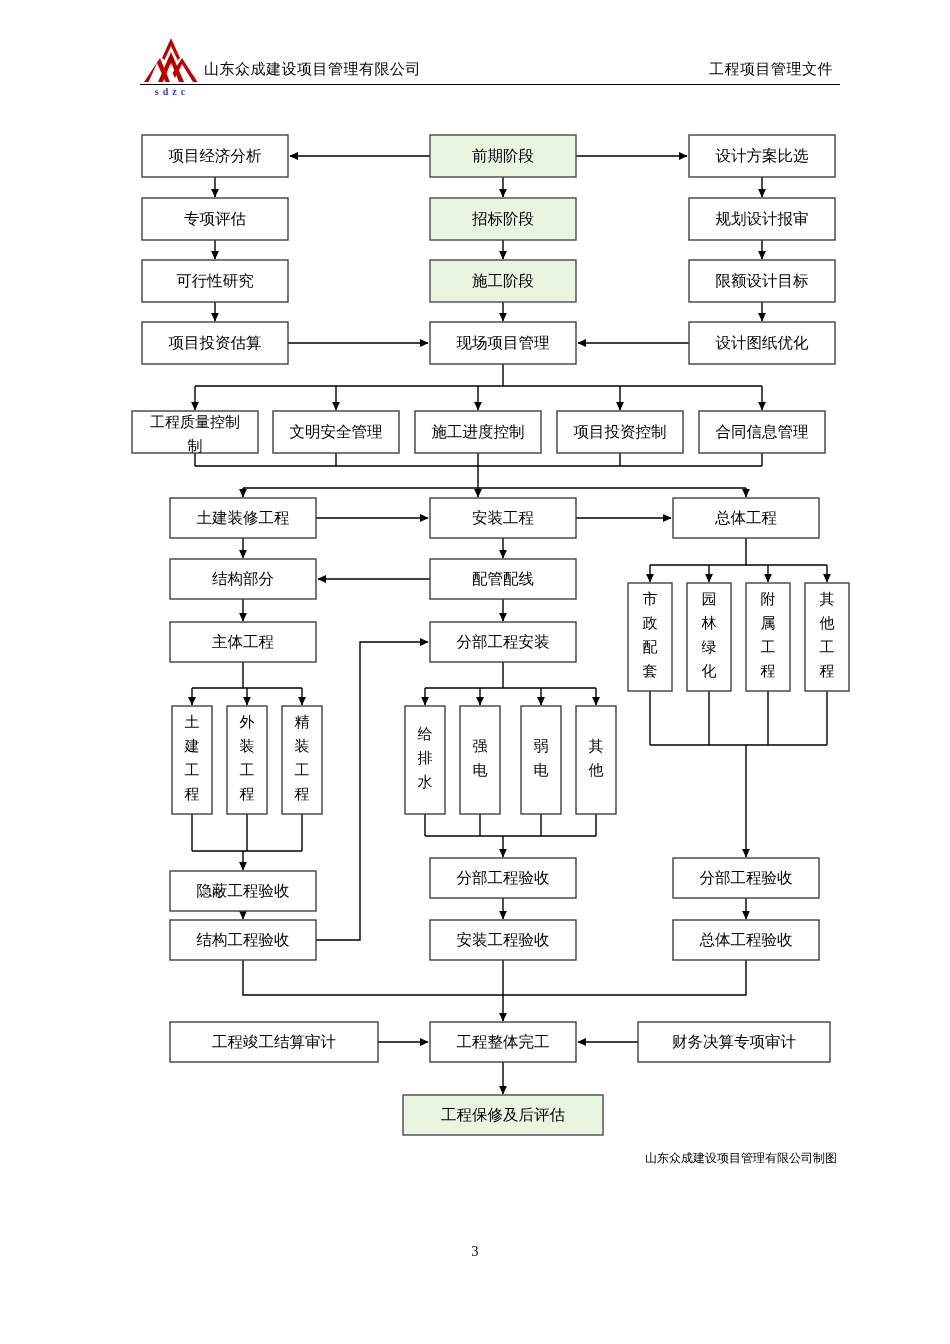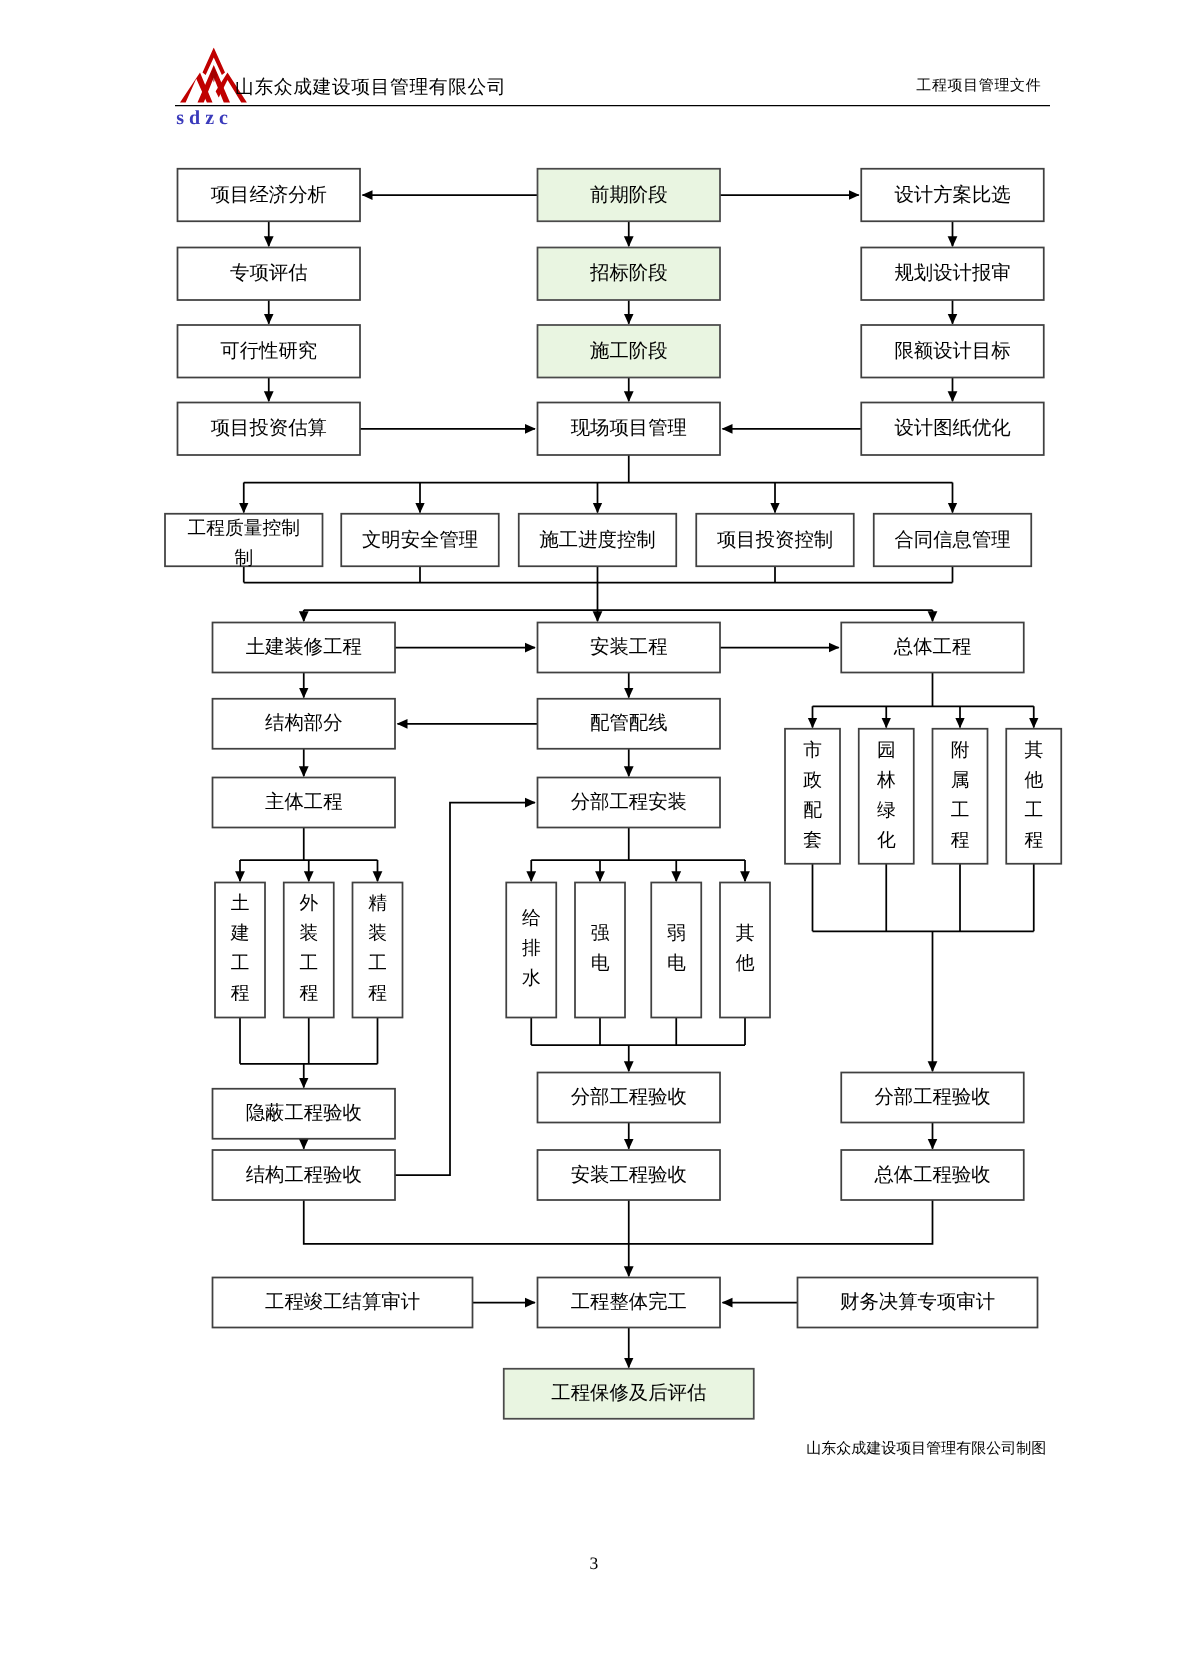--- a/index.html
+++ b/index.html
@@ -4,24 +4,24 @@
 <style>
   html,body{margin:0;padding:0;background:#fff;}
   body{width:950px;height:1344px;position:relative;
        font-family:"Liberation Serif","DejaVu Serif",serif;color:#000;}
   .page{position:absolute;inset:0;width:950px;height:1344px;overflow:hidden;background:#fff;}
 
   
   .hdr{position:absolute;left:0;top:0;width:950px;height:110px;}
   .logo{position:absolute;left:140px;top:38px;width:62px;height:52px;}
   .logo-sub{position:absolute;left:141px;top:86px;width:62px;
-            font-family:"Liberation Serif",serif;font-size:16px;font-weight:bold;
-            letter-spacing:4px;color:#3b3bbb;}
-  .hdr-left{position:absolute;left:188px;top:60px;font-size:15px;letter-spacing:.5px;}
-  .hdr-right{position:absolute;right:117px;top:60px;font-size:12px;letter-spacing:.5px;}
+            font-family:"Liberation Serif",serif;font-size:10px;font-weight:bold;
+            letter-spacing:4px;color:#3b3bbb;text-align:center;}
+  .hdr-left{position:absolute;left:204px;top:60px;font-size:15px;letter-spacing:.5px;}
+  .hdr-right{position:absolute;right:117px;top:60px;font-size:15px;letter-spacing:.5px;}
   .hdr-rule{position:absolute;left:140px;top:84px;width:700px;height:0;
             border-top:1px solid #000;}
 
   
   .chart{position:absolute;left:0;top:0;width:950px;height:1344px;}
   .chart text{font-family:"Liberation Serif","DejaVu Serif",serif;}
 
   .nodeLbl{font-size:15.5px;fill:#000;dominant-baseline:middle;text-anchor:middle;}
   .nodeLblSm{font-size:15px;fill:#000;dominant-baseline:middle;text-anchor:middle;}
   .vchar{font-size:15px;fill:#000;text-anchor:middle;}

